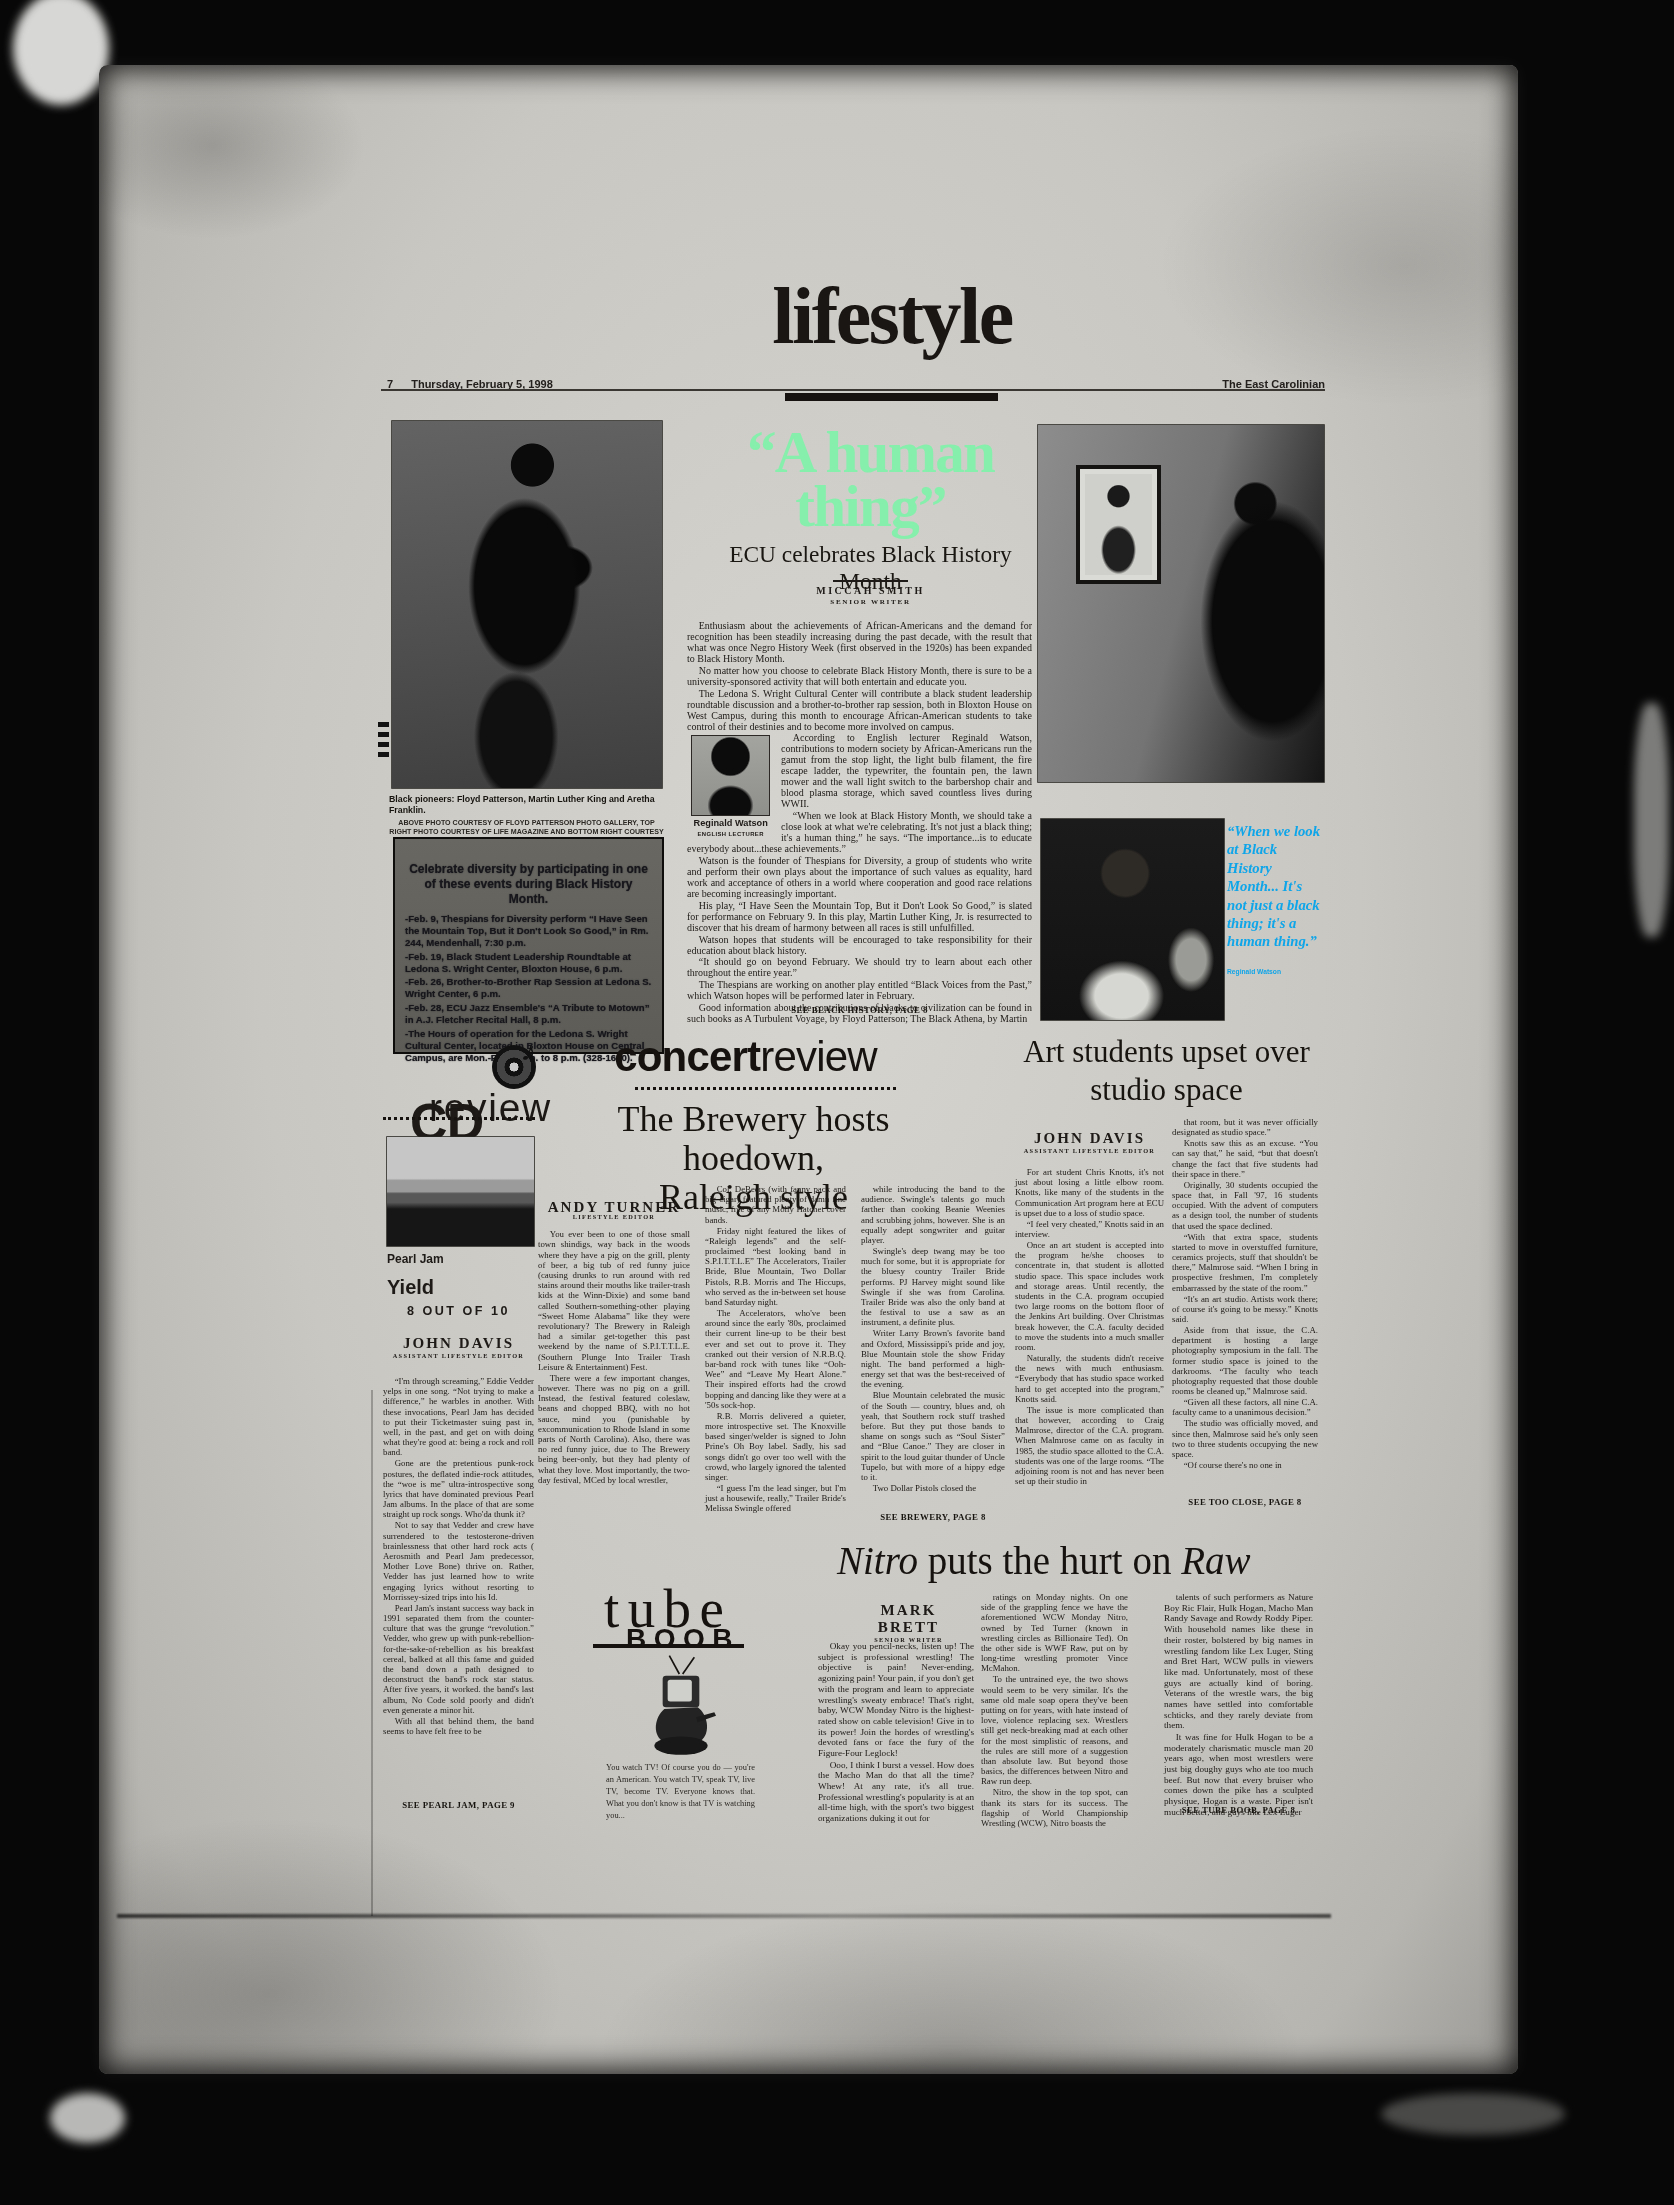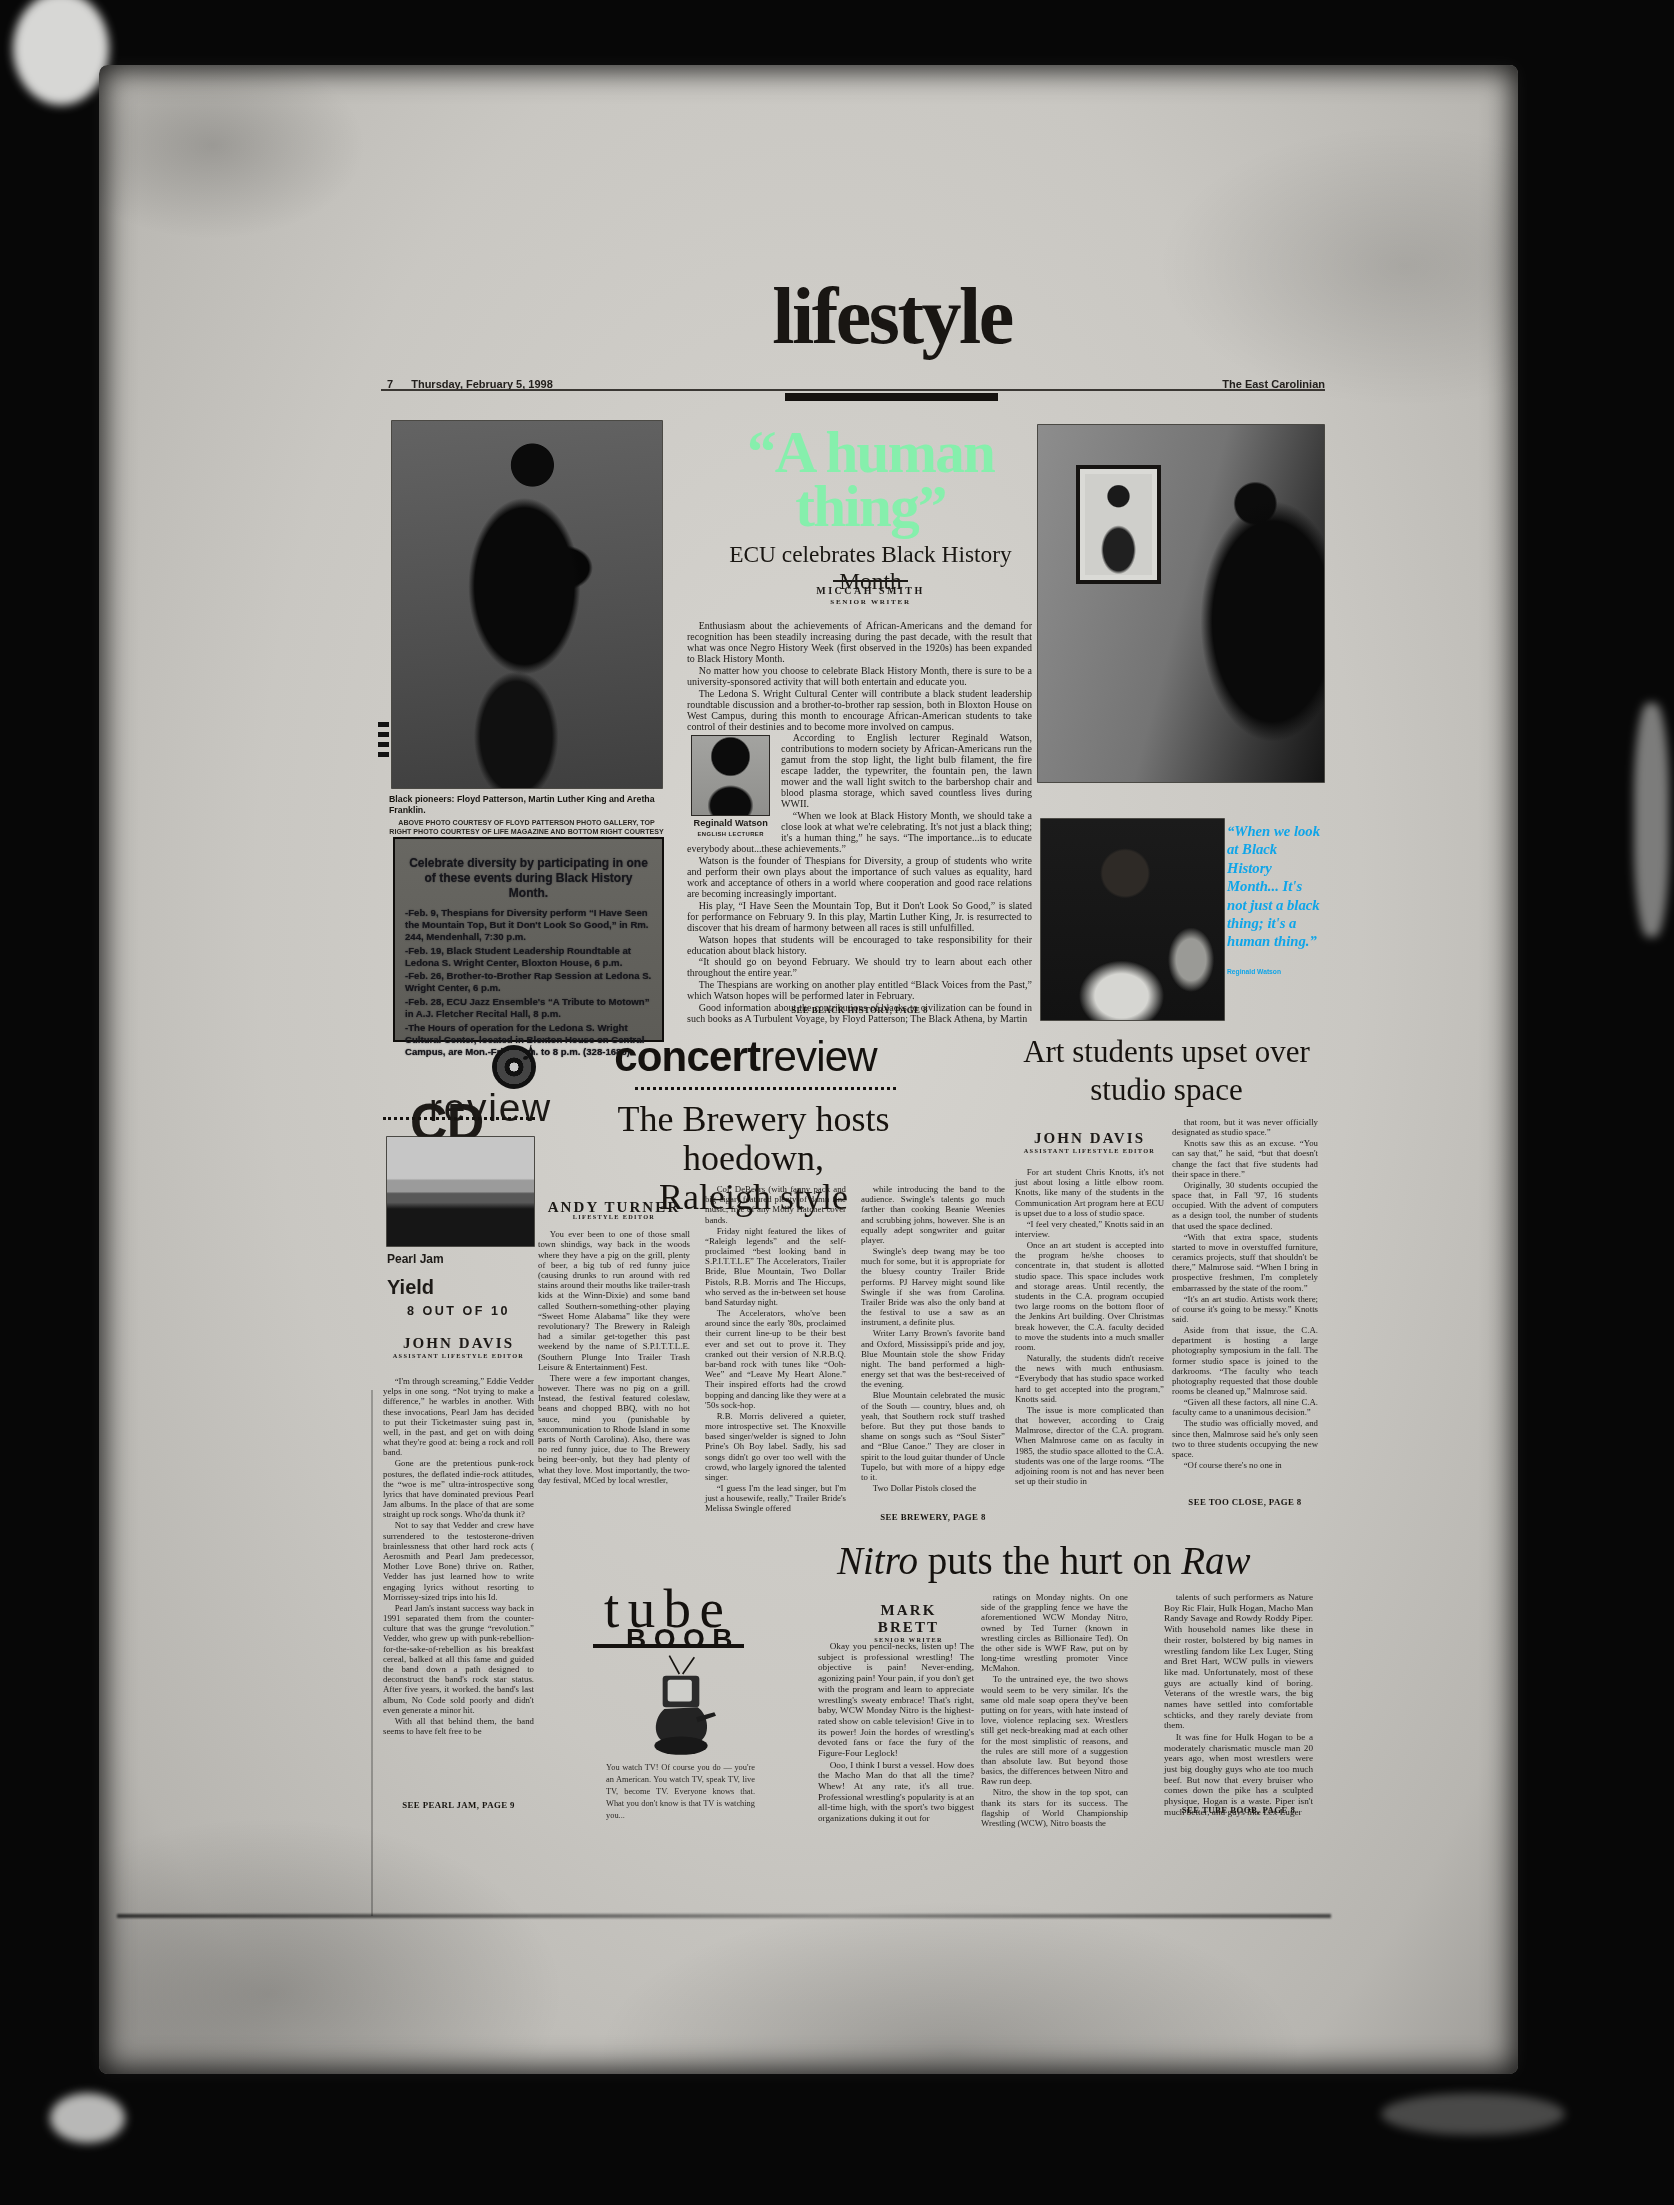--- a/index.html
+++ b/index.html
@@ -43,21 +43,21 @@
       radial-gradient(ellipse 25px 35px at 50% 75%, #202020 0 60%, transparent 70%),#cfcfcb;}
   .aretha{background:
       radial-gradient(circle 25px at 46% 27%, #2e2a26 0 90%, transparent 100%),
       radial-gradient(ellipse 59px 49px at 44% 88%, #d6d6d2 0 45%, transparent 72%),
       radial-gradient(ellipse 33px 46px at 82% 70%, #9a9a96 0 45%, transparent 70%),
       linear-gradient(#1b1b1b,#121212);}
   .caption-bold{font-family:"Liberation Sans",sans-serif;font-weight:bold;font-size:8.8px;line-height:11px;color:#17140f;}
   .caption-credit{font-family:"Liberation Sans",sans-serif;font-weight:bold;font-size:7.1px;line-height:9.2px;text-align:center;color:#2b2823;margin-top:2.5px;}
   
   .events{background:linear-gradient(#686762,#5d5c57);border:2.5px solid #0f0d0b;color:#16161b;
-          padding:17px 10px;font-family:"Liberation Sans",sans-serif;font-weight:bold;
+          padding:23px 10px;font-family:"Liberation Sans",sans-serif;font-weight:bold;
           text-shadow:0 0 1.3px rgba(30,30,35,.9);}
   .events .ttl{font-size:12px;line-height:15px;text-align:center;margin-bottom:5.9px;}
   .events p{font-size:9.6px;line-height:12px;margin:0 0 1.7px;text-indent:0;}
   
   .headline{font-weight:bold;font-size:59px;line-height:54px;text-align:center;letter-spacing:-1.7px;color:#86efac;}
   .subhead{font-size:23.4px;text-align:center;color:#1a1713;}
   .byline{text-align:center;}
   .byline .rule-s{width:75px;height:1.7px;background:#1d1a17;margin:0 auto 3.3px;}
   .byline .nm{font-size:10px;letter-spacing:2.5px;font-weight:bold;}
   .byline .rl{font-size:7.1px;letter-spacing:1.7px;font-weight:bold;margin-top:1.7px;}

